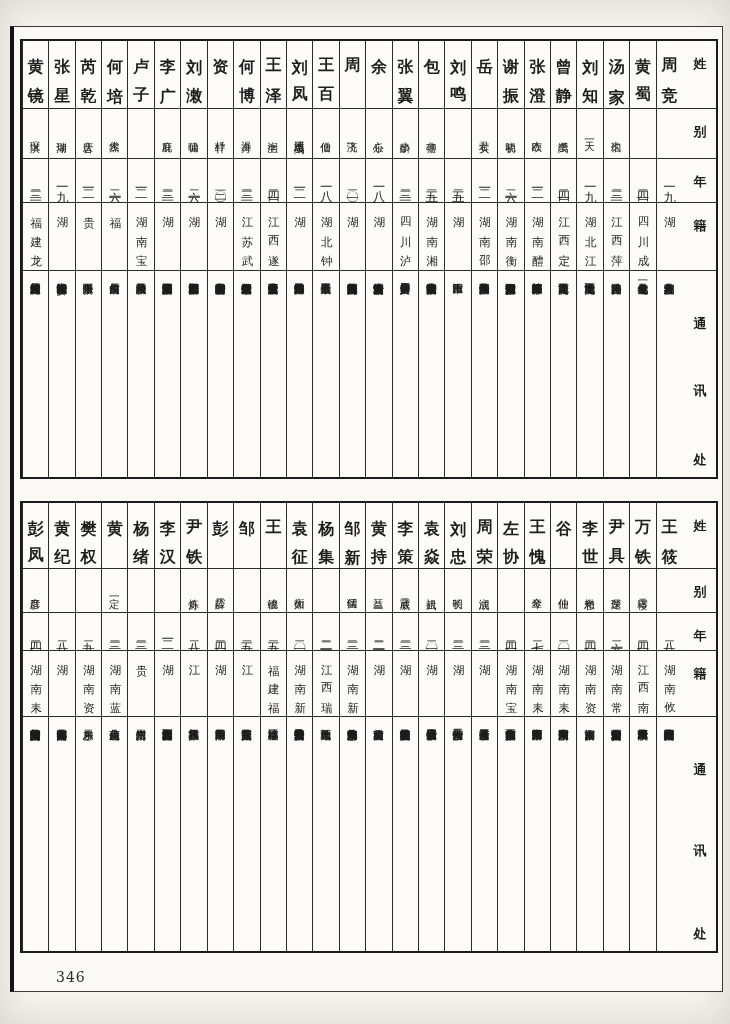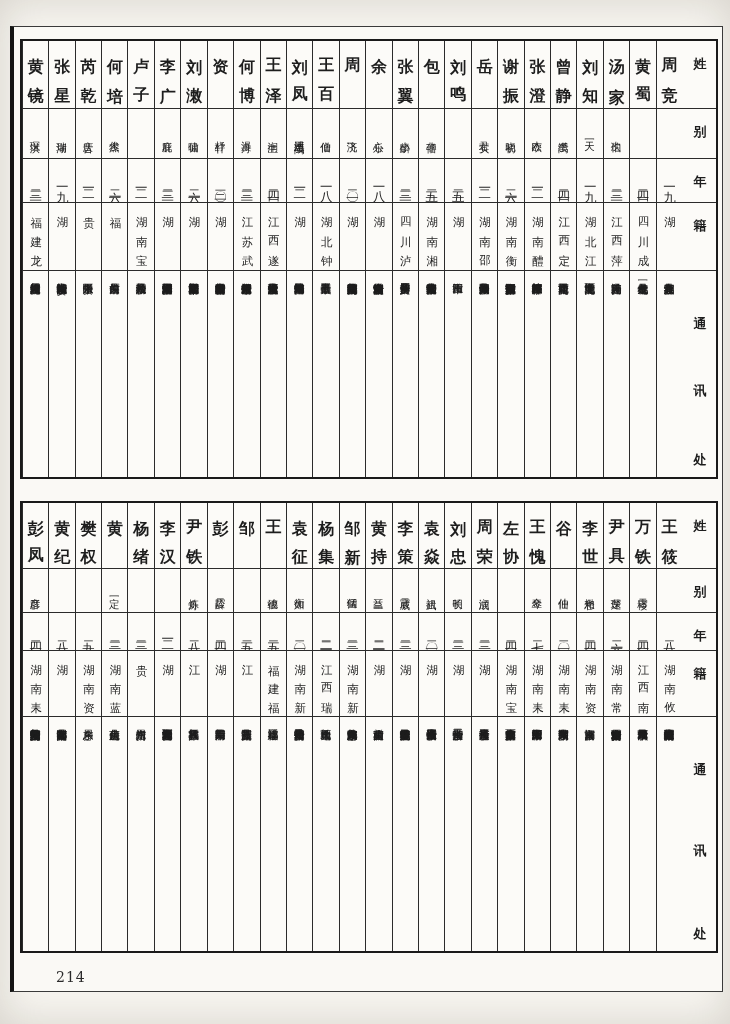--- a/index.html
+++ b/index.html
@@ -960,15 +960,15 @@
     <div class="cell fill c-native">
               <span class="vtext">湖南耒阳</span>
             </div>
     <div class="cell top c-addr">
               <span class="vtext">湖南耒阳东门外广济药号转仁义圩全福堂药室交</span>
             </div>
   </div>
         </div>
 
     </div>
-    <div class="page-number">214</div>
+    <div class="page-number">346</div>
   </div>
 </div>
 
 </body></html>

